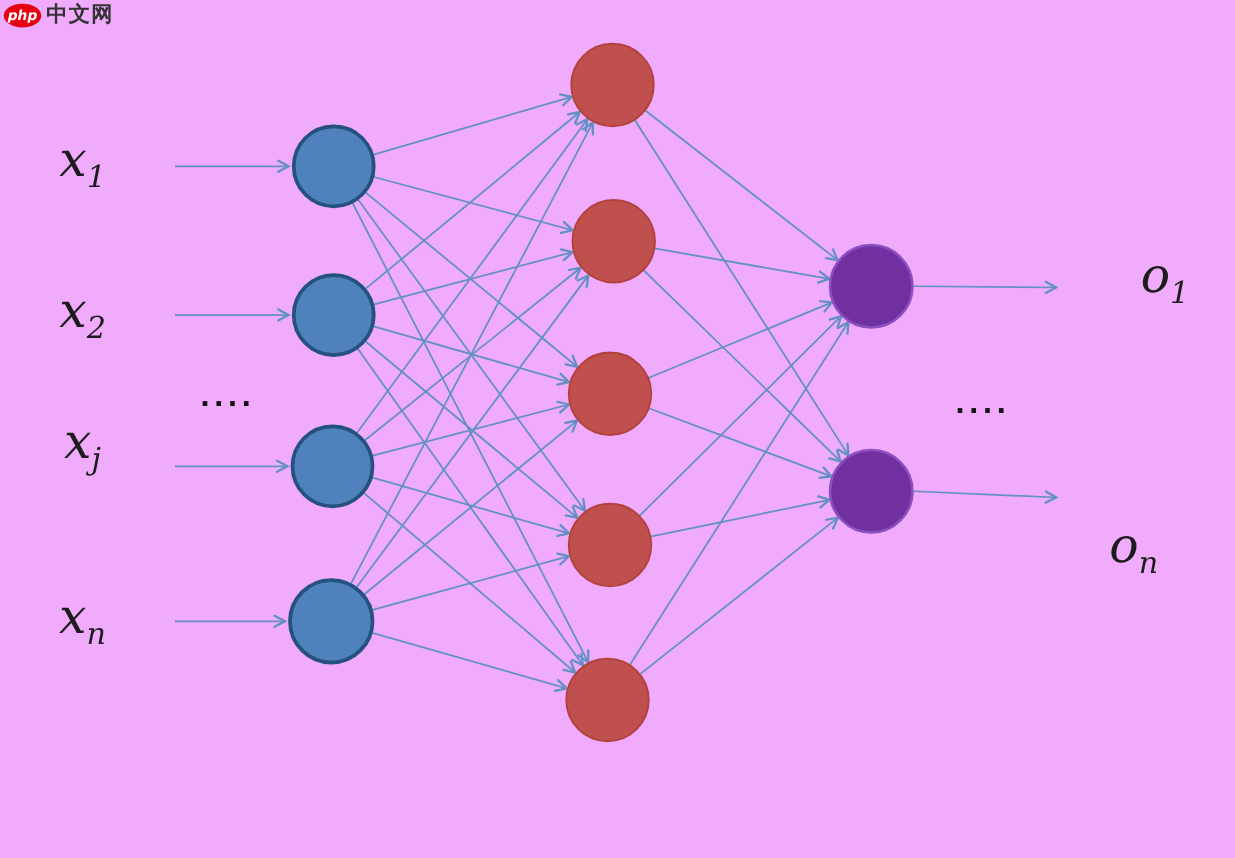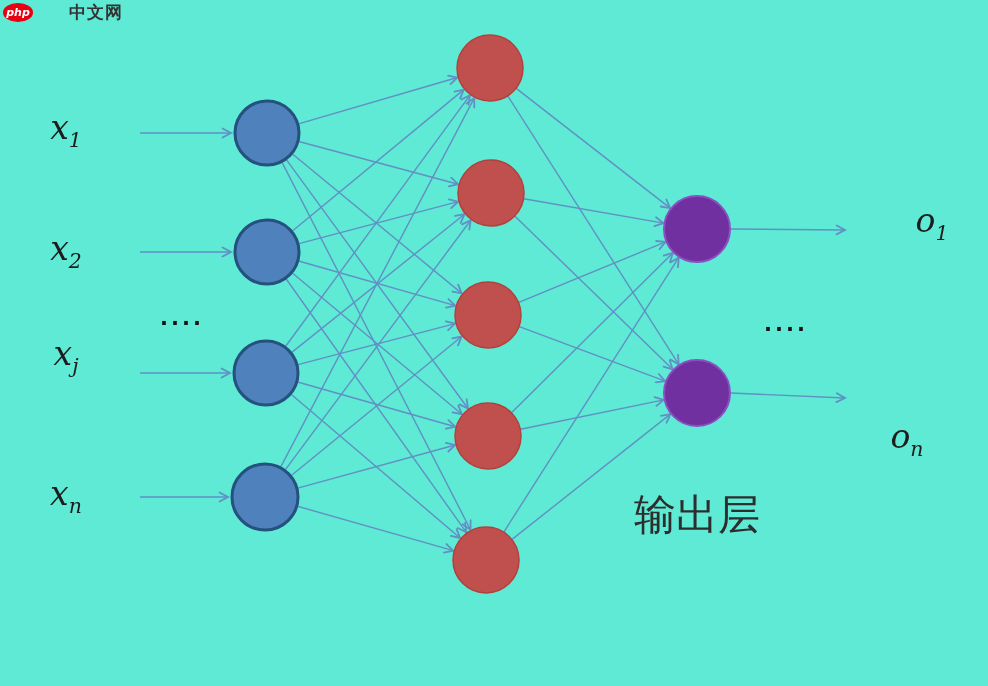--- a/index.html
+++ b/index.html
@@ -1,23 +1,23 @@
 <!DOCTYPE html>
 <html><head>
 <meta charset="utf-8">
 <style>
   html,body{margin:0;padding:0;background:#fff;}
   .stage{
-    position:relative;width:988px;height:686px;background:#5eead4;
+    position:relative;width:988px;height:686px;background:#f0abfc;
     overflow:hidden;font-family:"DejaVu Serif",serif;
   }
   .net-svg{position:absolute;left:0;top:0;width:988px;height:686px;}
   .math-label{
     position:absolute;transform:translate(-50%,-50%);
-    font-style:italic;font-size:33px;color:#1c1c1c;line-height:1;
+    font-style:italic;font-size:39px;color:#1c1c1c;line-height:1;
     font-family:"DejaVu Serif",serif;white-space:nowrap;
   }
   .math-label sub{font-size:0.62em;font-style:italic;}
   .ellipsis{
     position:absolute;transform:translate(-50%,-50%);
     font-family:"DejaVu Sans",sans-serif;font-weight:700;
     font-size:21px;letter-spacing:3px;color:#141414;line-height:1;
   }
   .layer-label{
     position:absolute;transform:translate(-50%,-50%);
@@ -103,21 +103,21 @@
     </g>
 
     <g id="layer-output" stroke-width="2">
       <circle cx="697" cy="229" r="33" fill="#7030a0" stroke="#8a4fc0"></circle>
       <circle cx="697" cy="393" r="33" fill="#7030a0" stroke="#8a4fc0"></circle>
     </g>
   </svg>
 
   <div class="watermark">
     <span class="wm-badge" style="background: rgb(230, 0, 18); color: rgb(255, 255, 255);">php</span>
-    <span class="wm-text" style="color: rgb(51, 51, 51); margin-left: 32px;">中文网</span>
+    <span class="wm-text" style="color: rgb(51, 51, 51);">中文网</span>
   </div>
 
   <div class="math-label" style="left:66px;top:131px;">
     <span>x</span><sub>1</sub>
   </div>
   <div class="math-label" style="left:66px;top:252px;">
     <span>x</span><sub>2</sub>
   </div>
   <div class="ellipsis" style="left:182px;top:318px;">....</div>
   <div class="math-label" style="left:66px;top:357px;">
@@ -128,15 +128,14 @@
   </div>
 
   <div class="math-label" style="left:932px;top:224px;">
     <span>o</span><sub>1</sub>
   </div>
   <div class="ellipsis" style="left:786px;top:324px;">....</div>
   <div class="math-label" style="left:907px;top:396px;margin-top:44px;">
     <span>o</span><sub>n</sub>
   </div>
 
-  <div class="layer-label" style="left:697px;top:515px;">输出层</div>
 
 </div>
 
 </body></html>

